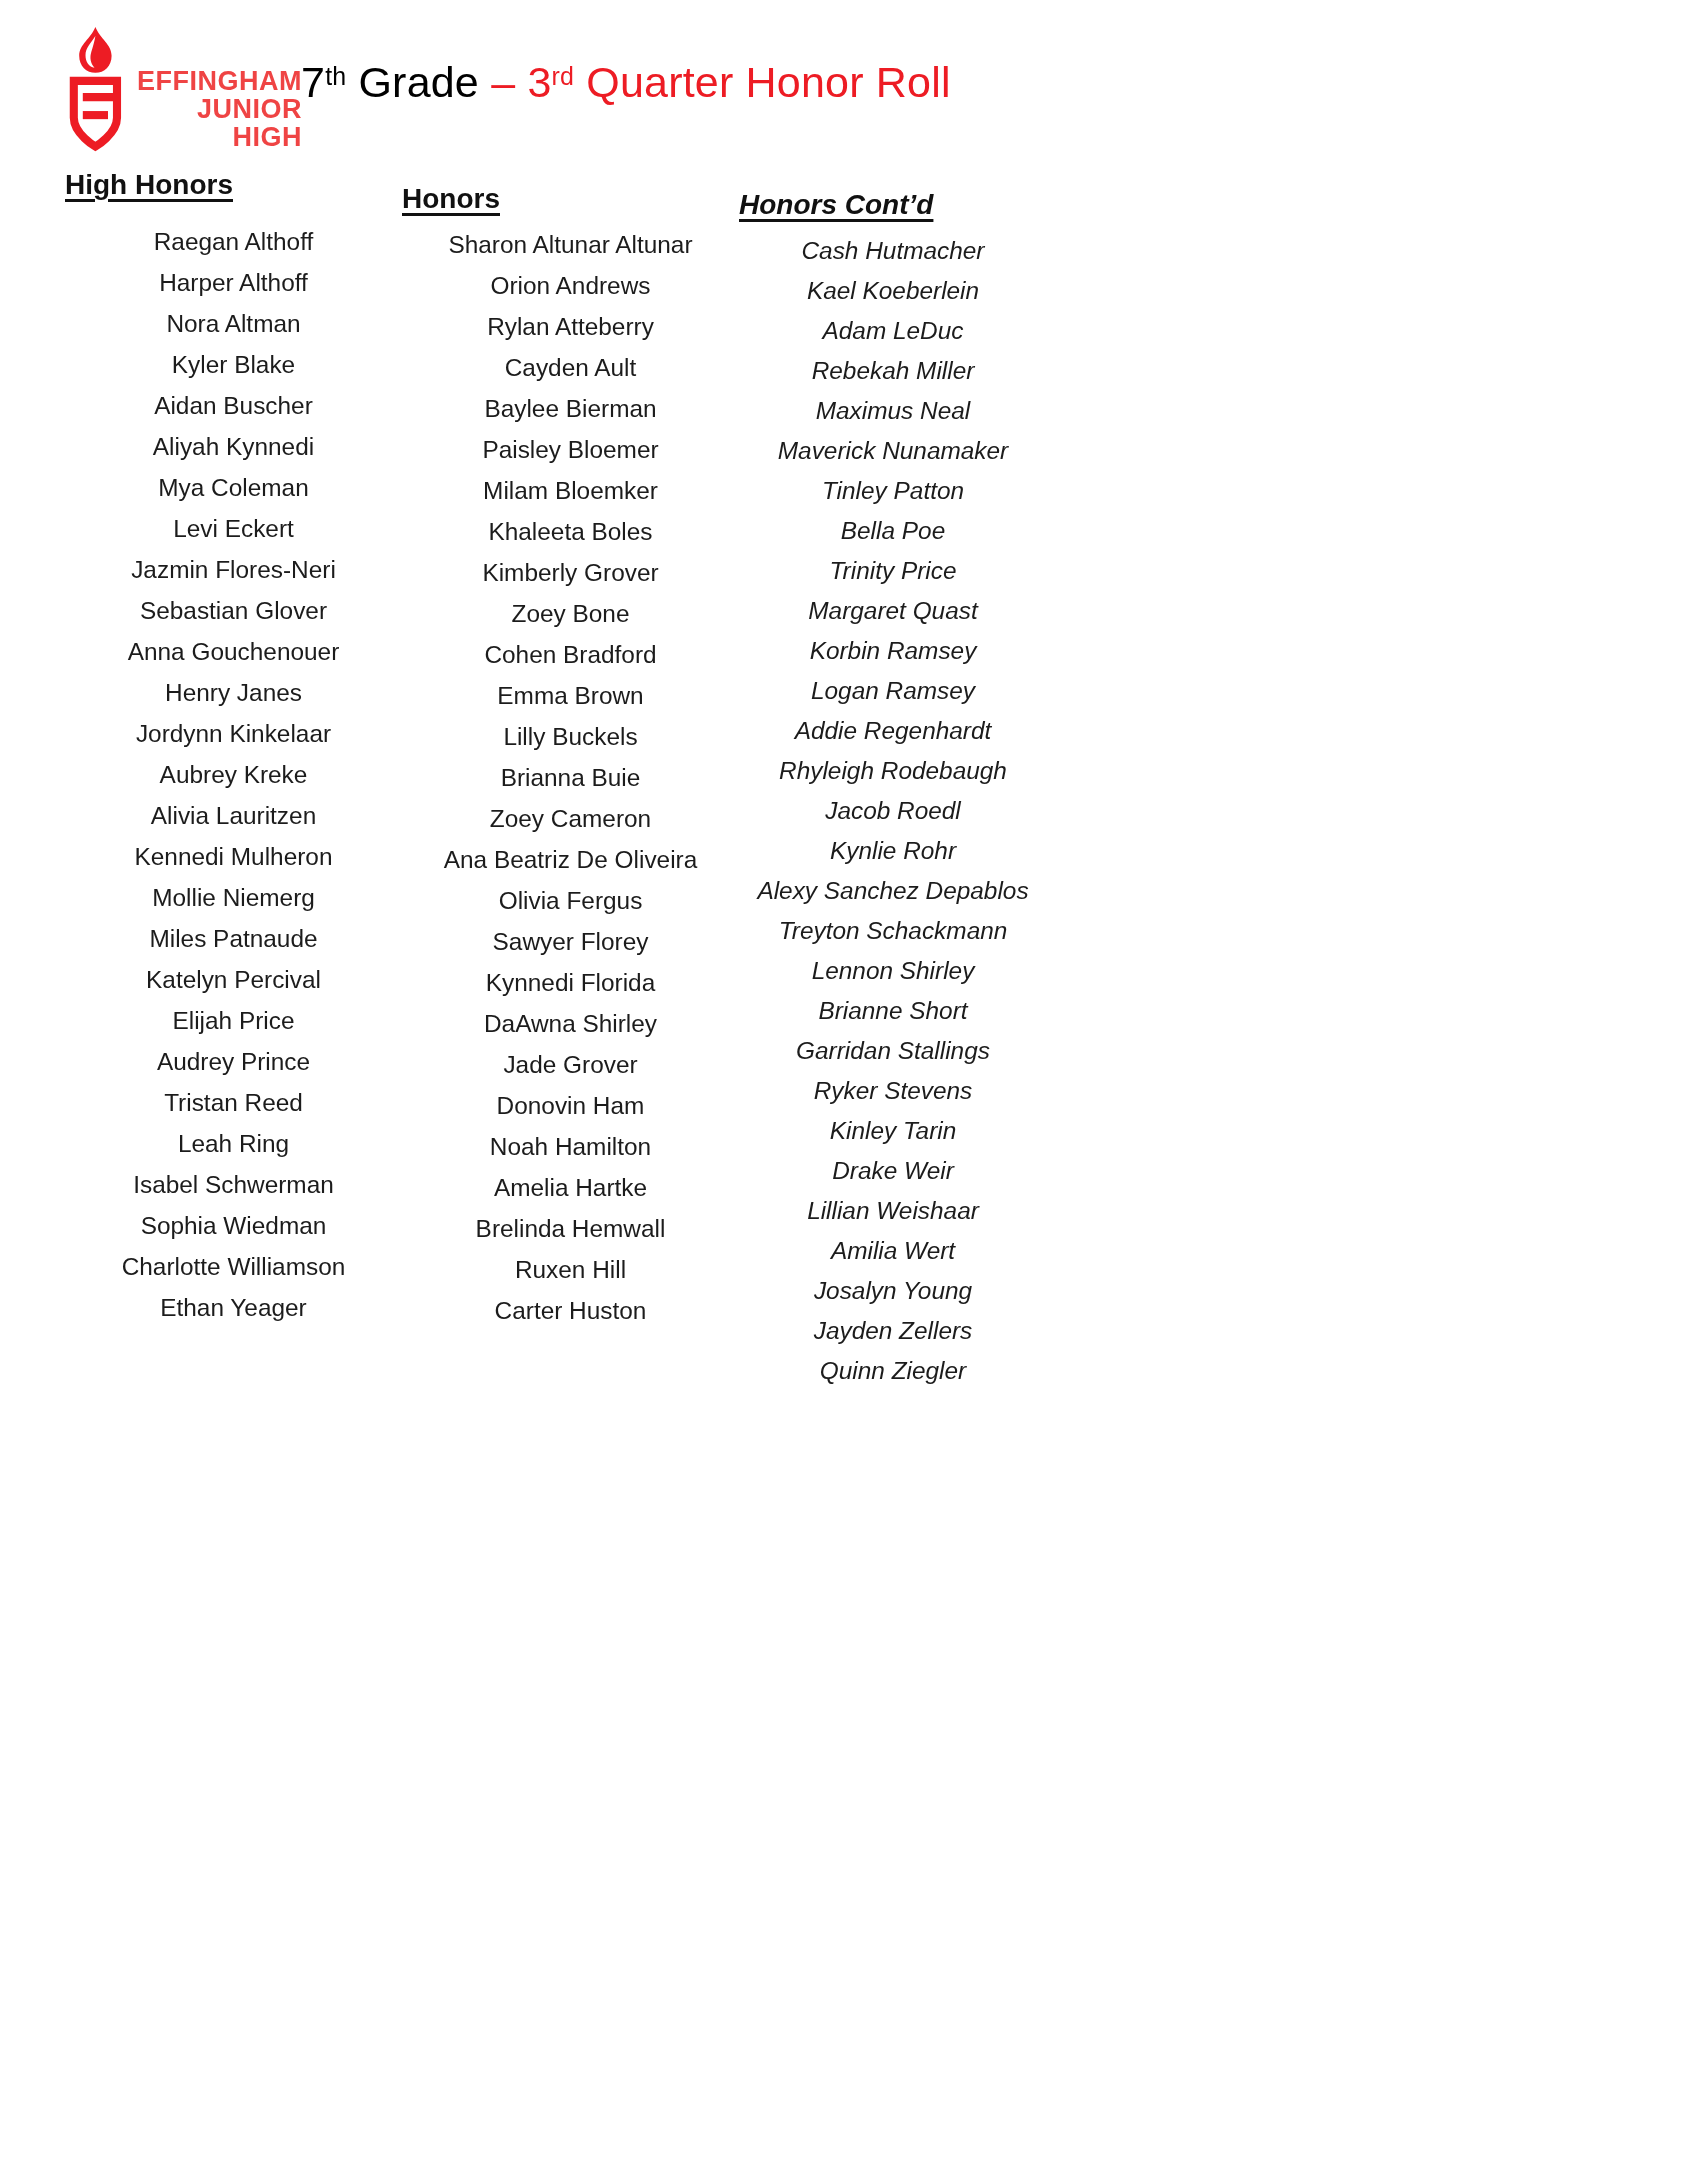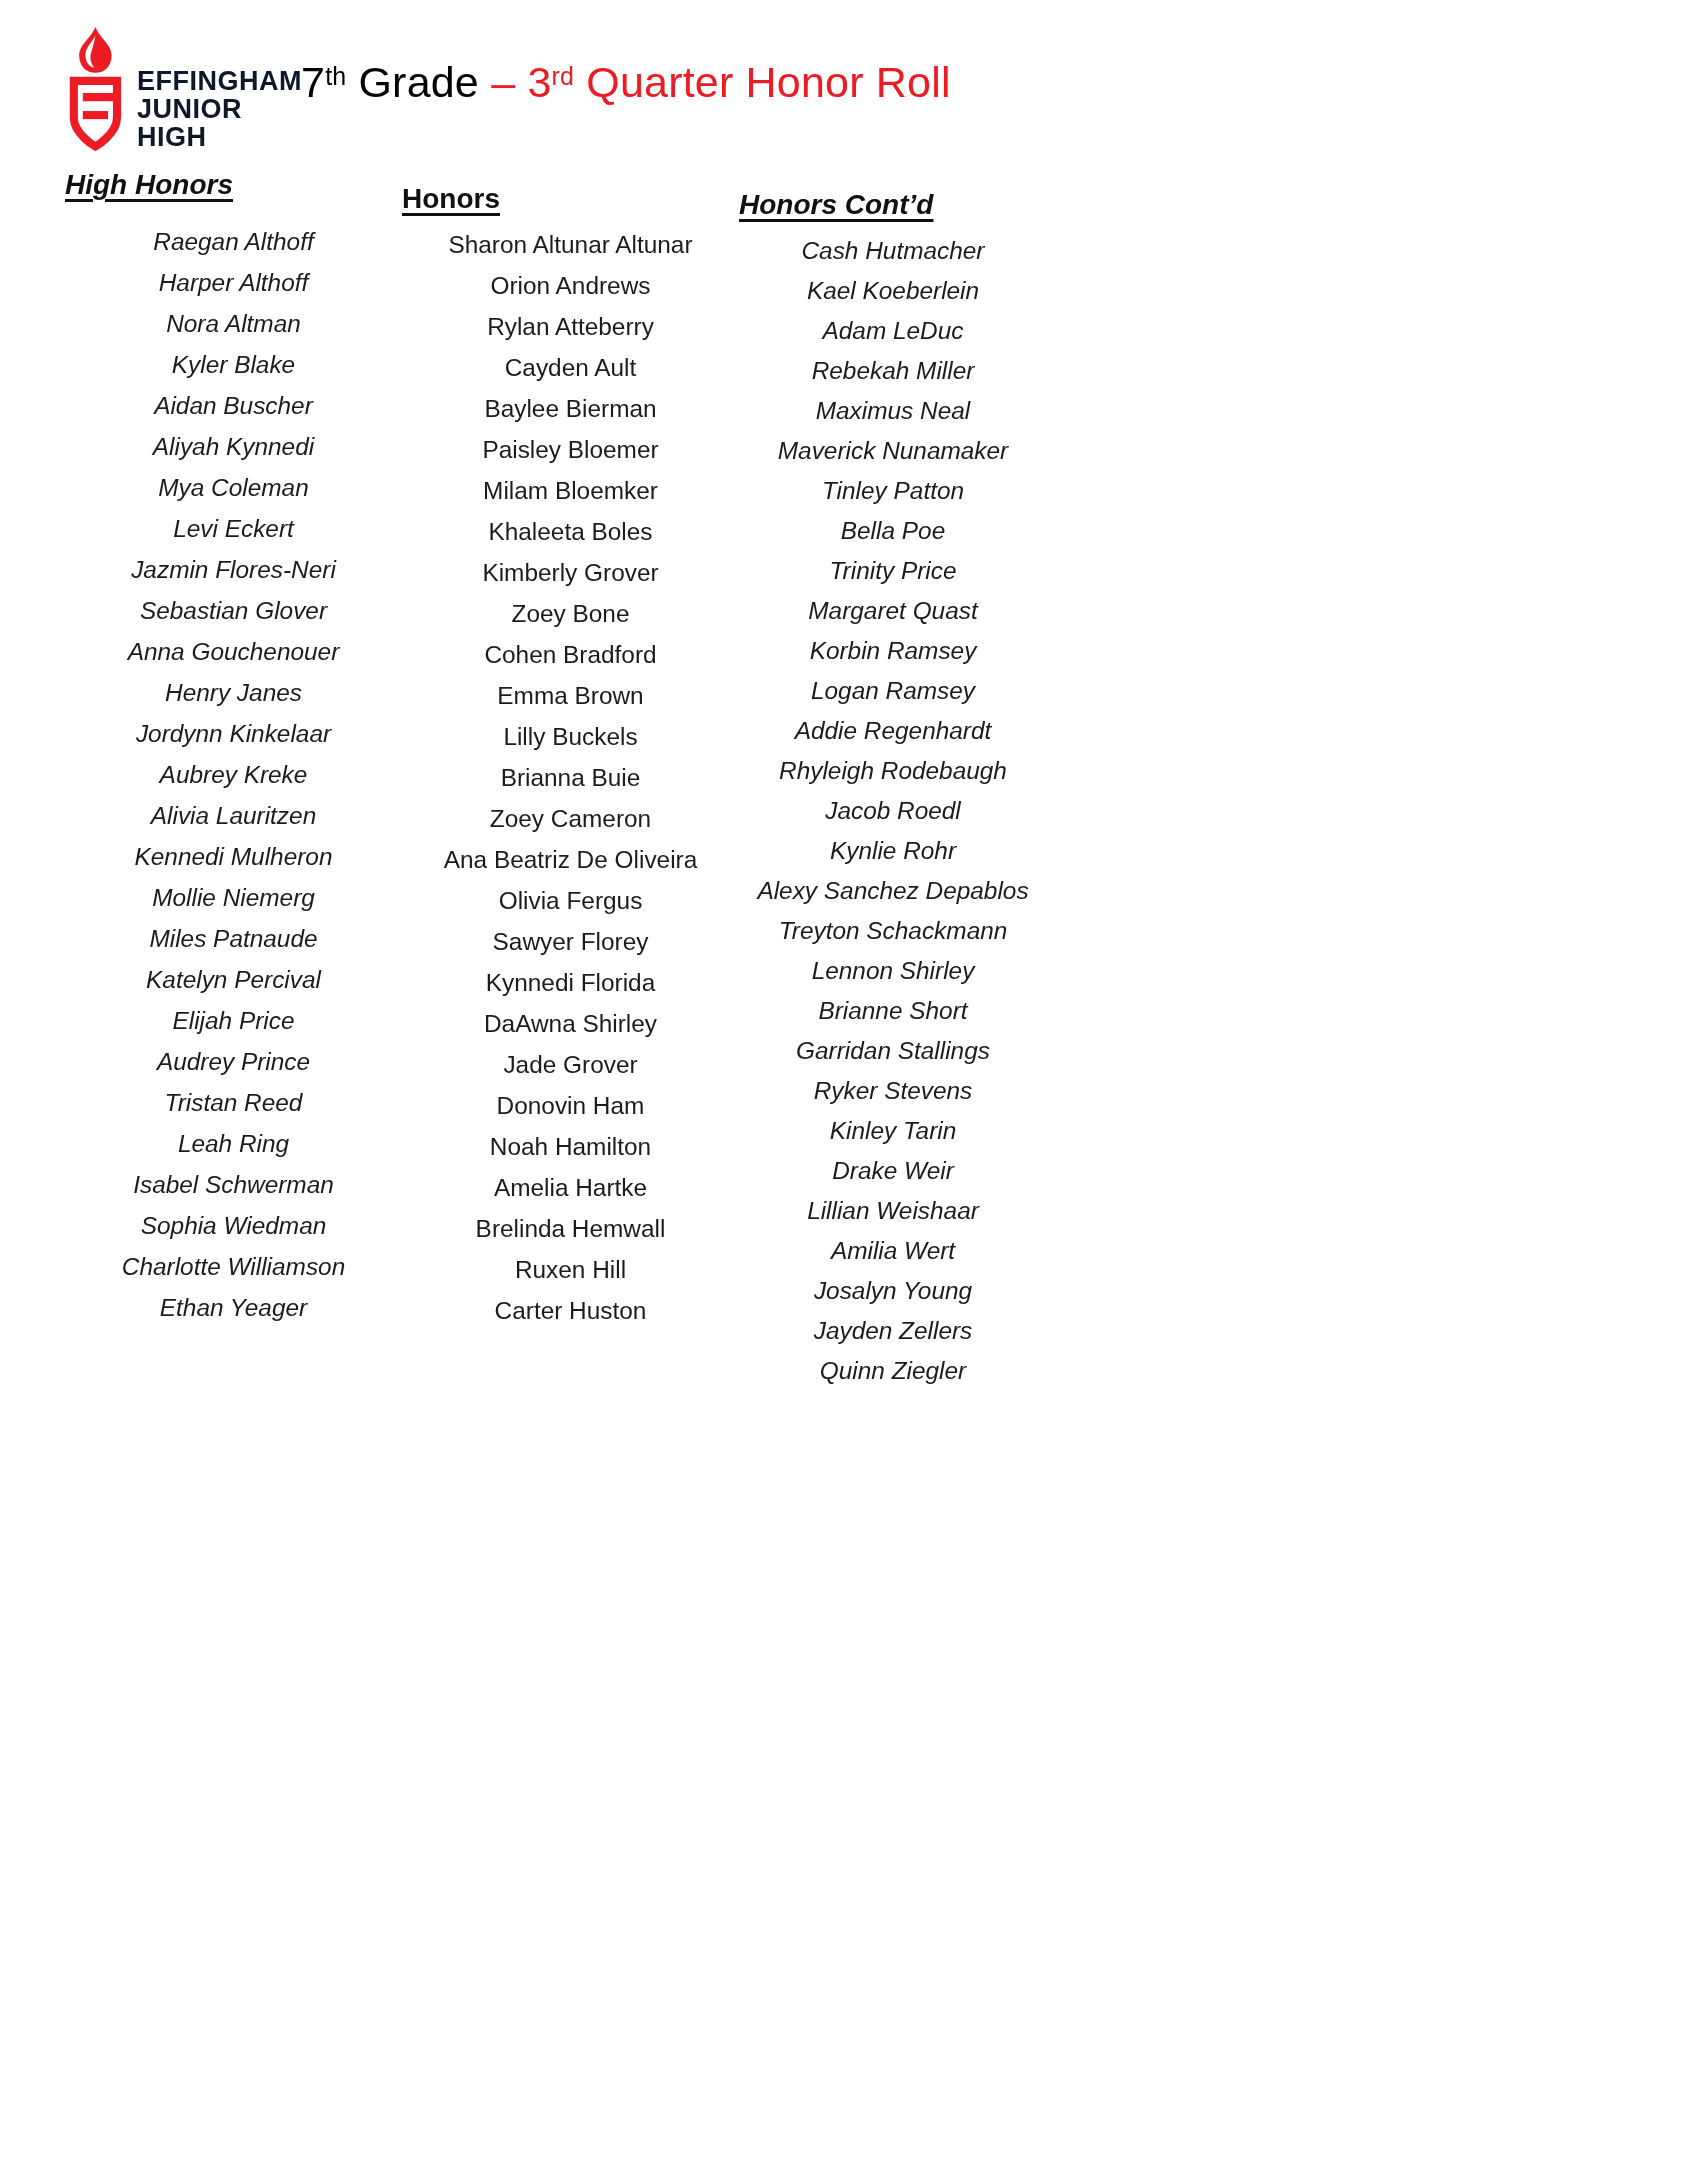--- a/index.html
+++ b/index.html
@@ -5,32 +5,32 @@
   * { margin:0; padding:0; box-sizing:border-box; }
   html, body { background:#ffffff; }
   body {
     width:1692px; height:2179px; position:relative;
     font-family:"Liberation Sans", sans-serif; color:#1b1b1b; overflow:hidden;
   }
 
   
   .logo { position:absolute; left:63px; top:25px; display:flex; align-items:flex-start; }
   .logo-icon { width:63px; height:128px; flex:0 0 auto; }
-  .logo-text { margin:42px 0 0 11px; font-size:27px; font-weight:800; line-height:28px; letter-spacing:0.5px; color:#0f172a; }
+  .logo-text { margin:42px 0 0 11px; font-size:27px; font-weight:800; line-height:28px; letter-spacing:0.5px; color:#ef4444;text-align:right; }
 
   .title {
     position:absolute; left:301px; top:58px;
     font-size:43px; font-weight:400; color:#000; white-space:nowrap; letter-spacing:0.2px;
   }
   .title sup { font-size:0.58em; vertical-align:baseline; position:relative; top:-0.5em; }
   .title .red { color:#ED1C24; }
 
   
   .columns { position:absolute; left:65px; top:168px; display:flex; align-items:flex-start; }
-  .col-1 { width:337px;font-style:italic; }
+  .col-1 { width:337px; }
   .col-2 { width:337px; margin-top:13.6px; }
   .col-3 { width:308px; margin-top:20px;font-style:italic; }
 
   .heading {
     font-size:28px; font-weight:700; color:#111; line-height:34px; display:inline-block;
     text-decoration:underline; text-decoration-thickness:2.7px; text-underline-offset:4.5px;
   }
   .col-1 .heading { margin-bottom:19px; }
   .col-2 .heading { margin-bottom:8.1px; }
   .col-3 .heading { margin-bottom:9px; }

